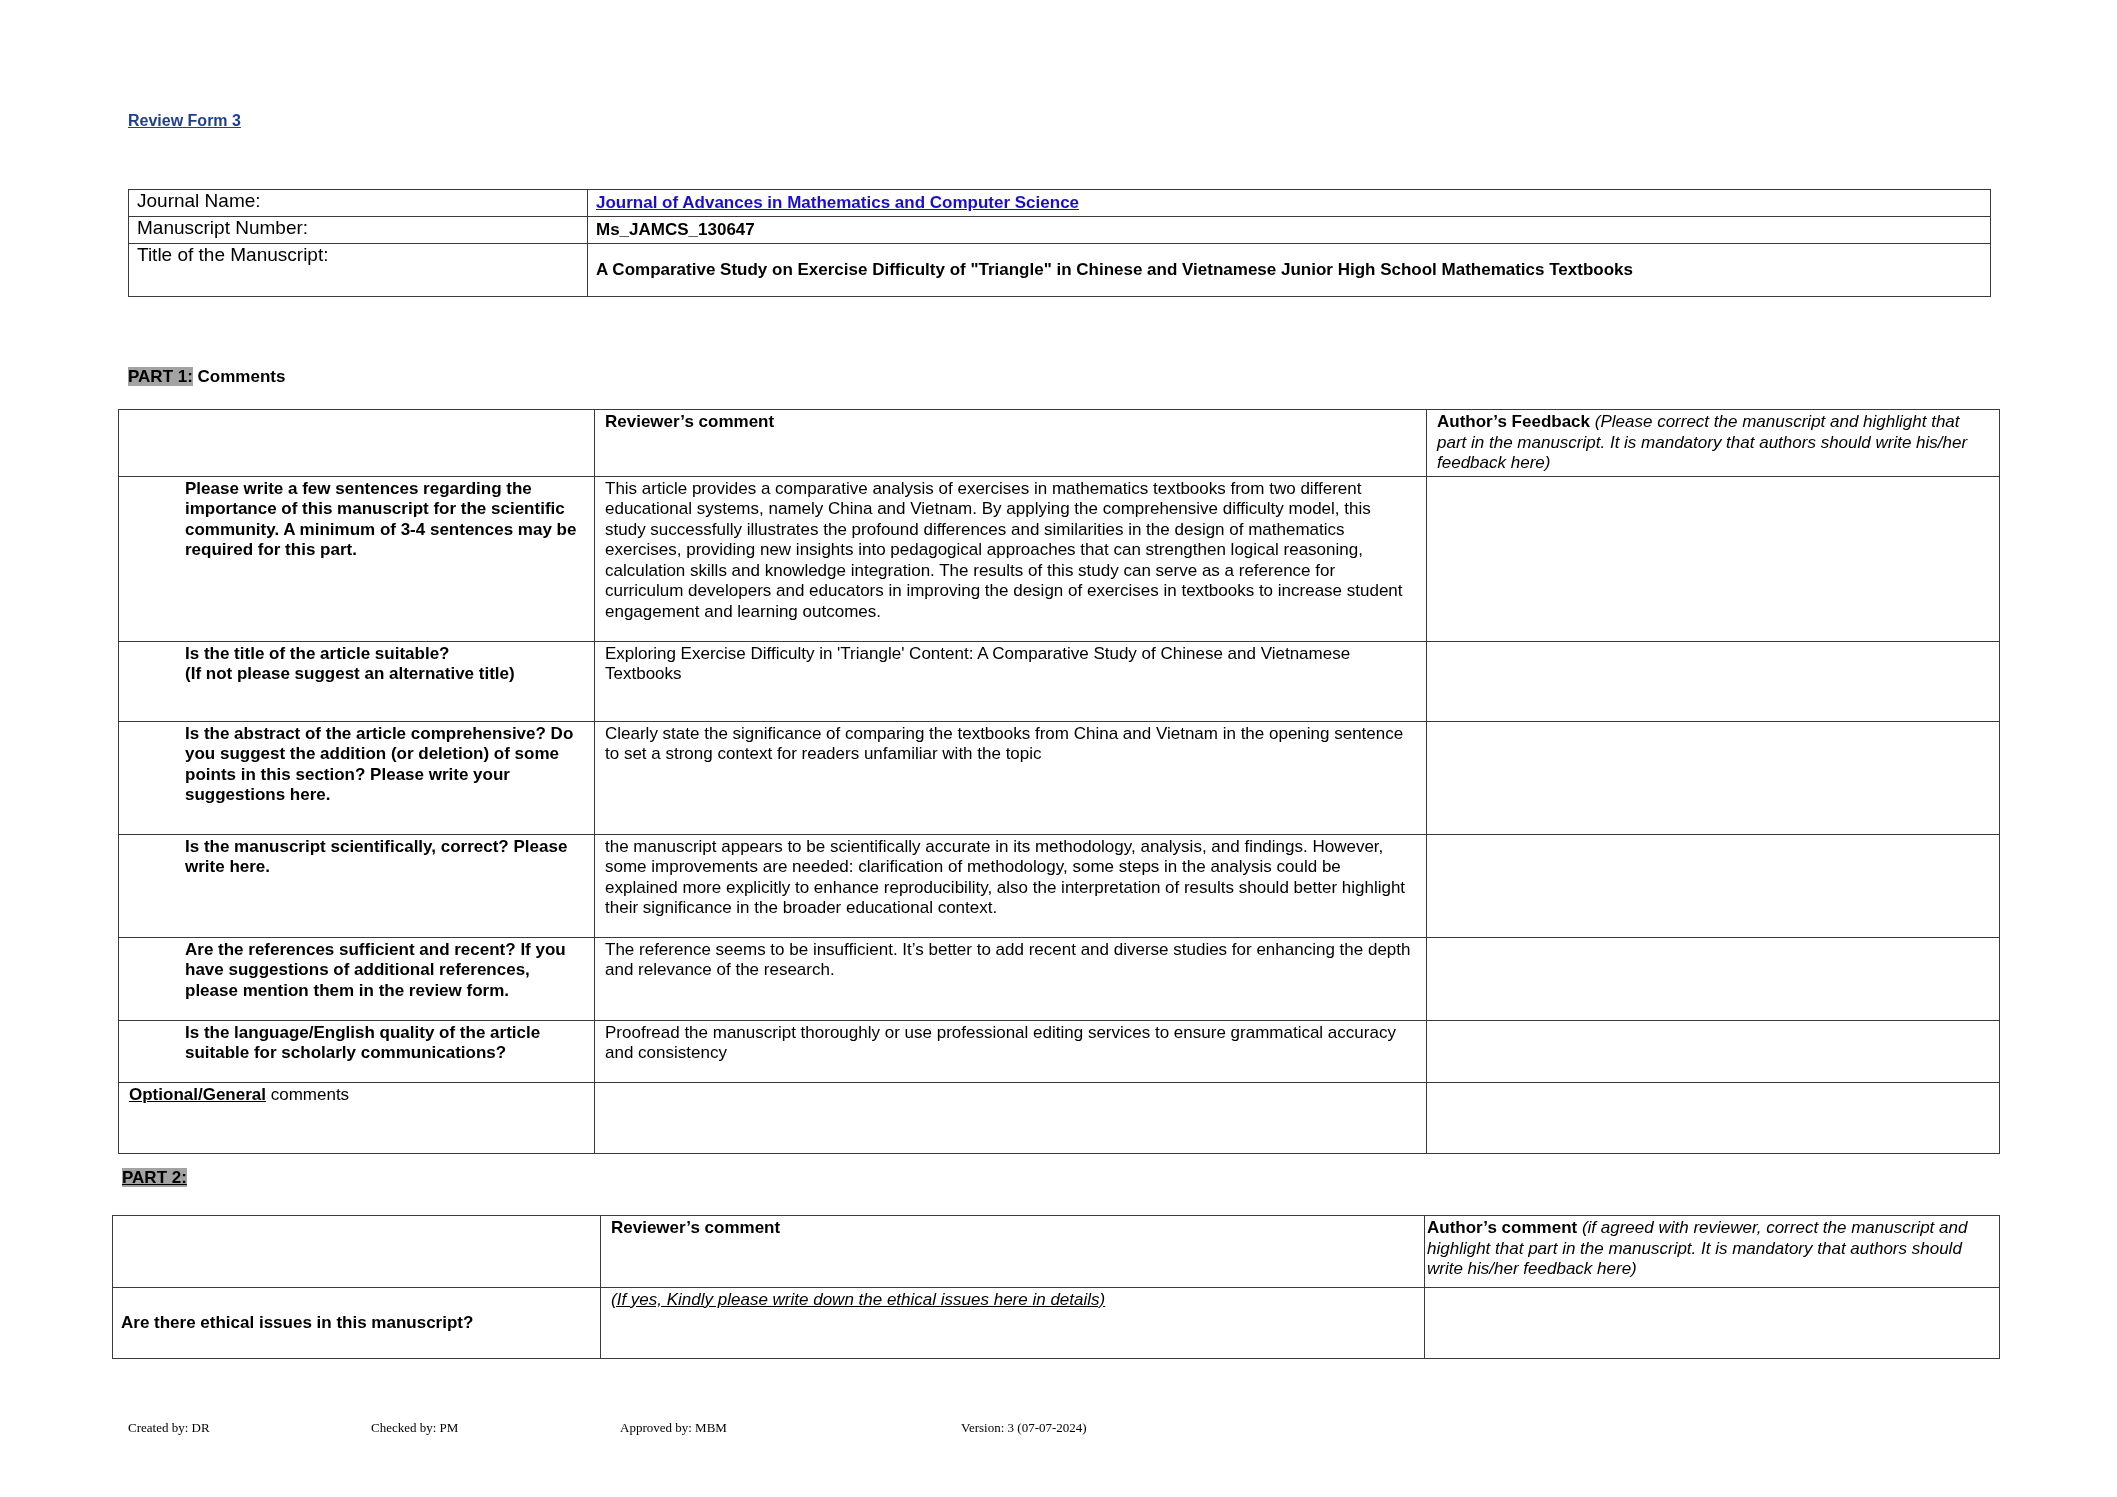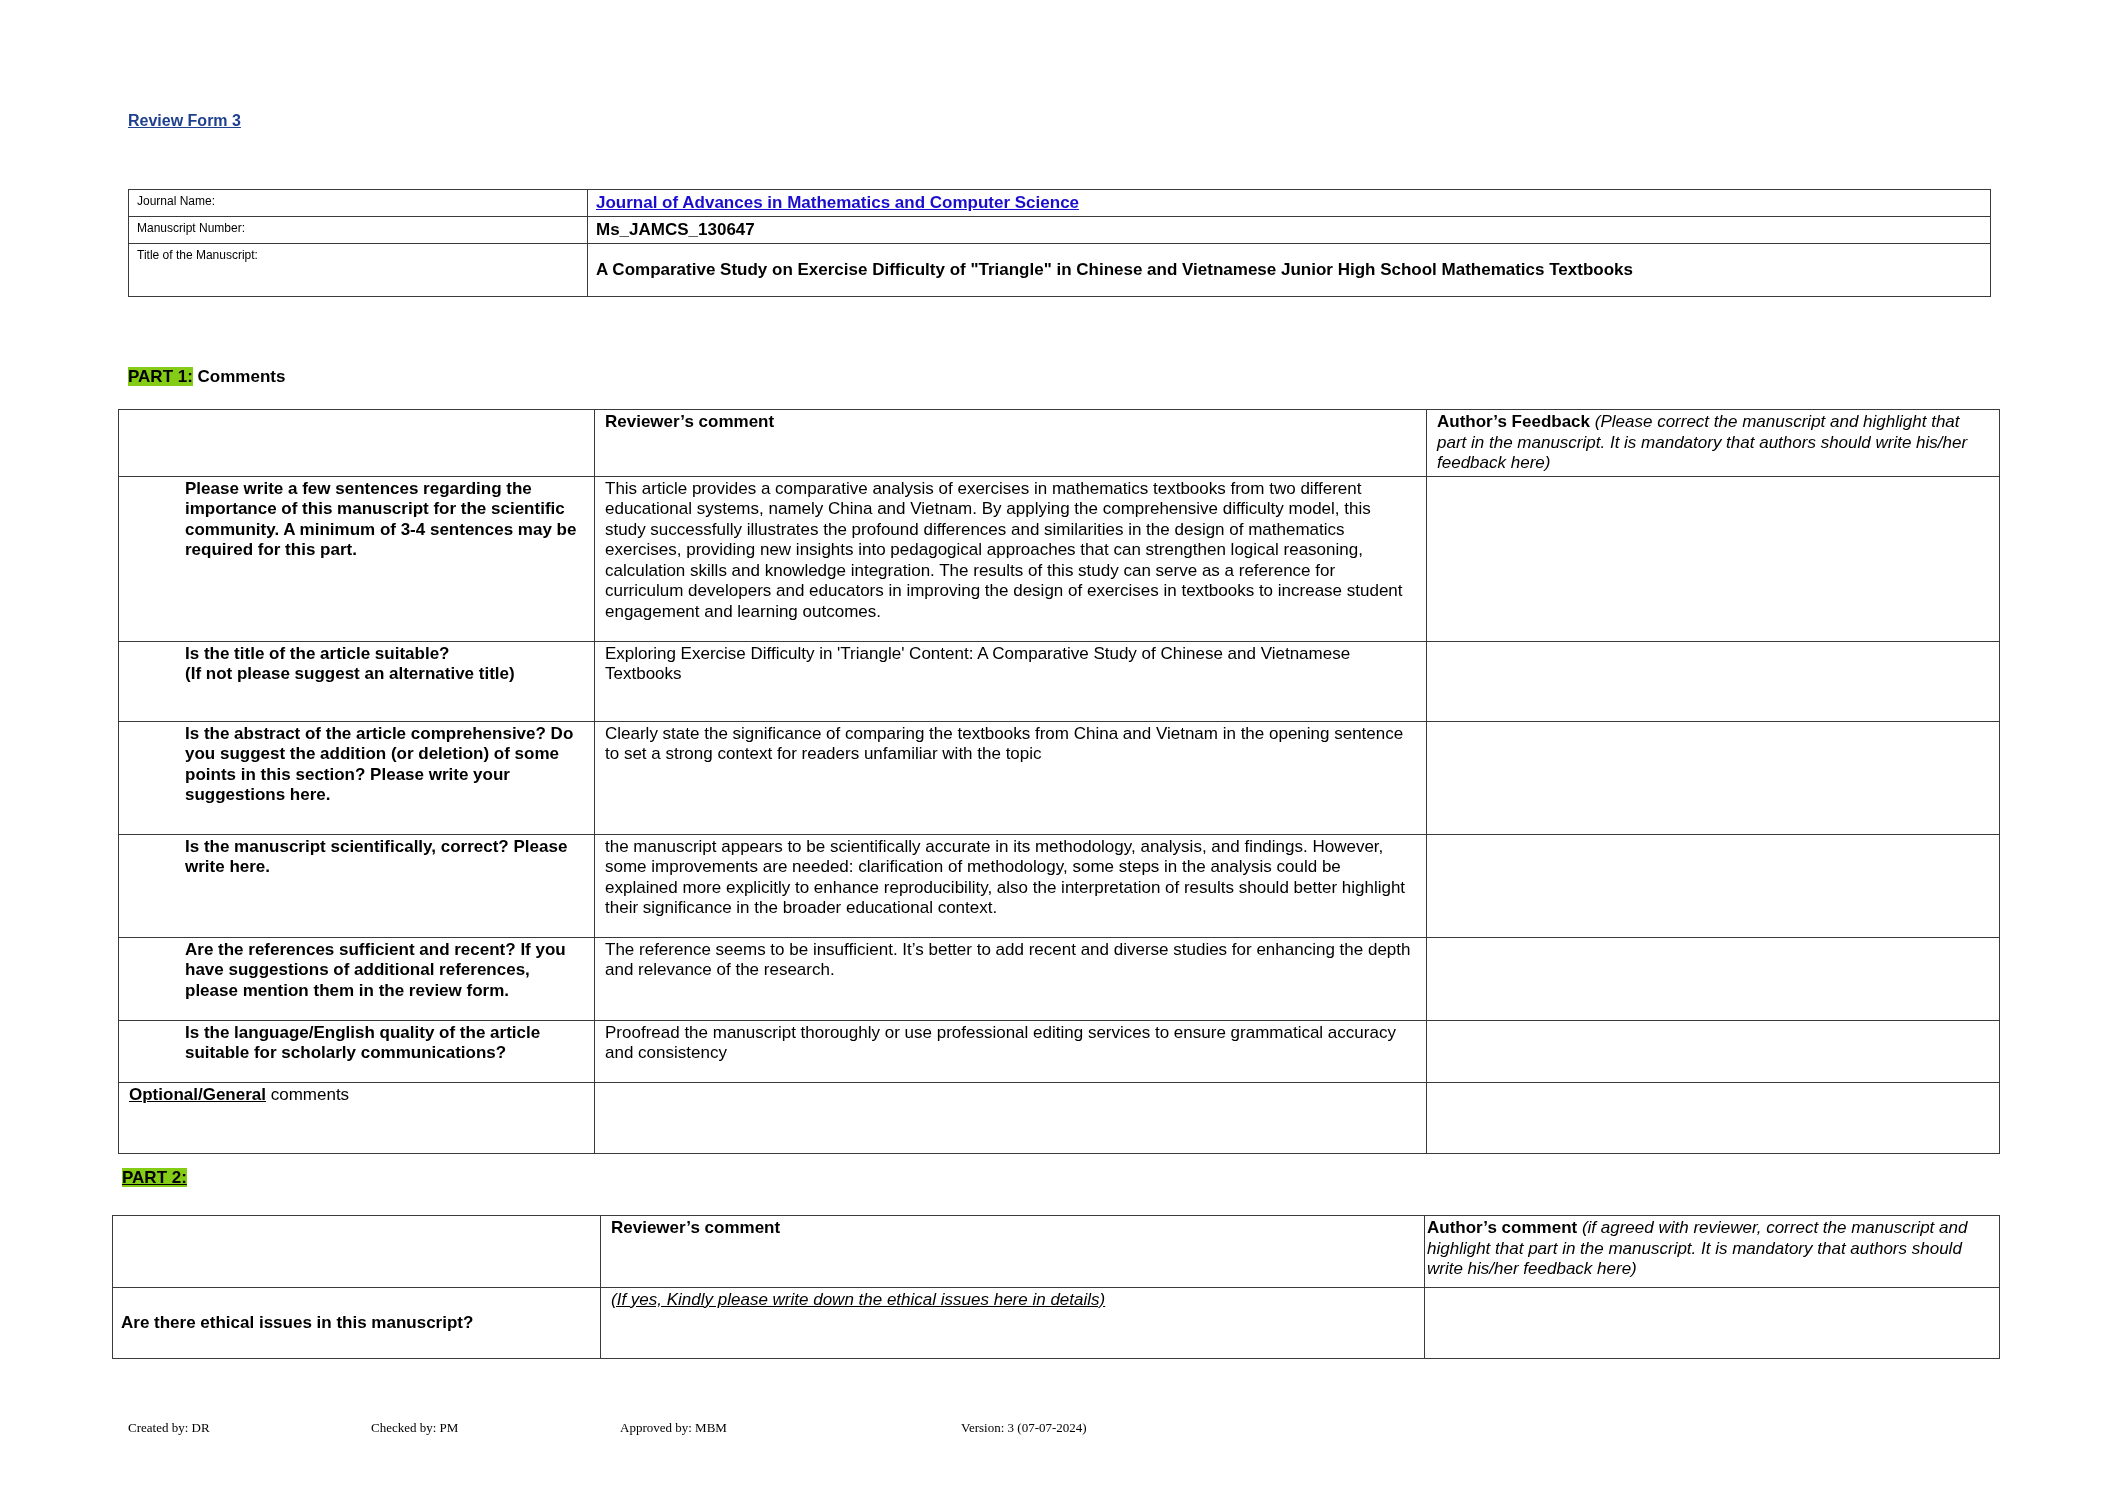--- a/index.html
+++ b/index.html
@@ -4,26 +4,26 @@
 <style>
   html, body { margin:0; padding:0; background:#ffffff; }
   body { width:2117px; height:1497px; position:relative; overflow:hidden;
          font-family:"Liberation Sans", sans-serif; color:#000; }
   .abs { position:absolute; }
   .title { left:128px; top:112px; font-size:16px; font-weight:bold; color:#1f3f8f; text-decoration:underline; }
   table { position:absolute; border-collapse:collapse; table-layout:fixed; }
   td { border:1.5px solid #3a3a3a; vertical-align:top; padding:0; font-size:17px; line-height:20.5px; }
   .t1 { left:128px; top:189px; width:1862px; }
   .t1 td { padding:1px 8px; }
-  .t1 .lbl { font-size:12px; }
+  .t1 .lbl { font-size:19px; }
   .t1 .val { font-weight:bold; font-size:17px;margin-top:36px; }
   .link { color:#1a0dcc; text-decoration:underline; font-weight:bold; }
   .t1 .mid { vertical-align:middle; }
   .part { font-size:17px; font-weight:bold; }
-  .hl { background:#84cc16; }
+  .hl { background:#a3a3a3; }
   .t2 { left:118px; top:409px; width:1881px; }
   .t2 td { padding:2px 10px; }
   .t2 .q { font-weight:bold; padding-left:66px; padding-right:12px; }
   .t2 .hdr { font-weight:bold; }
   .it { font-style:italic; font-weight:normal; }
   .t3 { left:112px; top:1215px; width:1887px; }
   .t3 td { padding:2px 8px; }
   .t3 .q { font-weight:bold; vertical-align:middle; }
   .ul { text-decoration:underline; }
   .footer { top:1420px; font-family:"Liberation Serif", serif; font-size:13px; }

